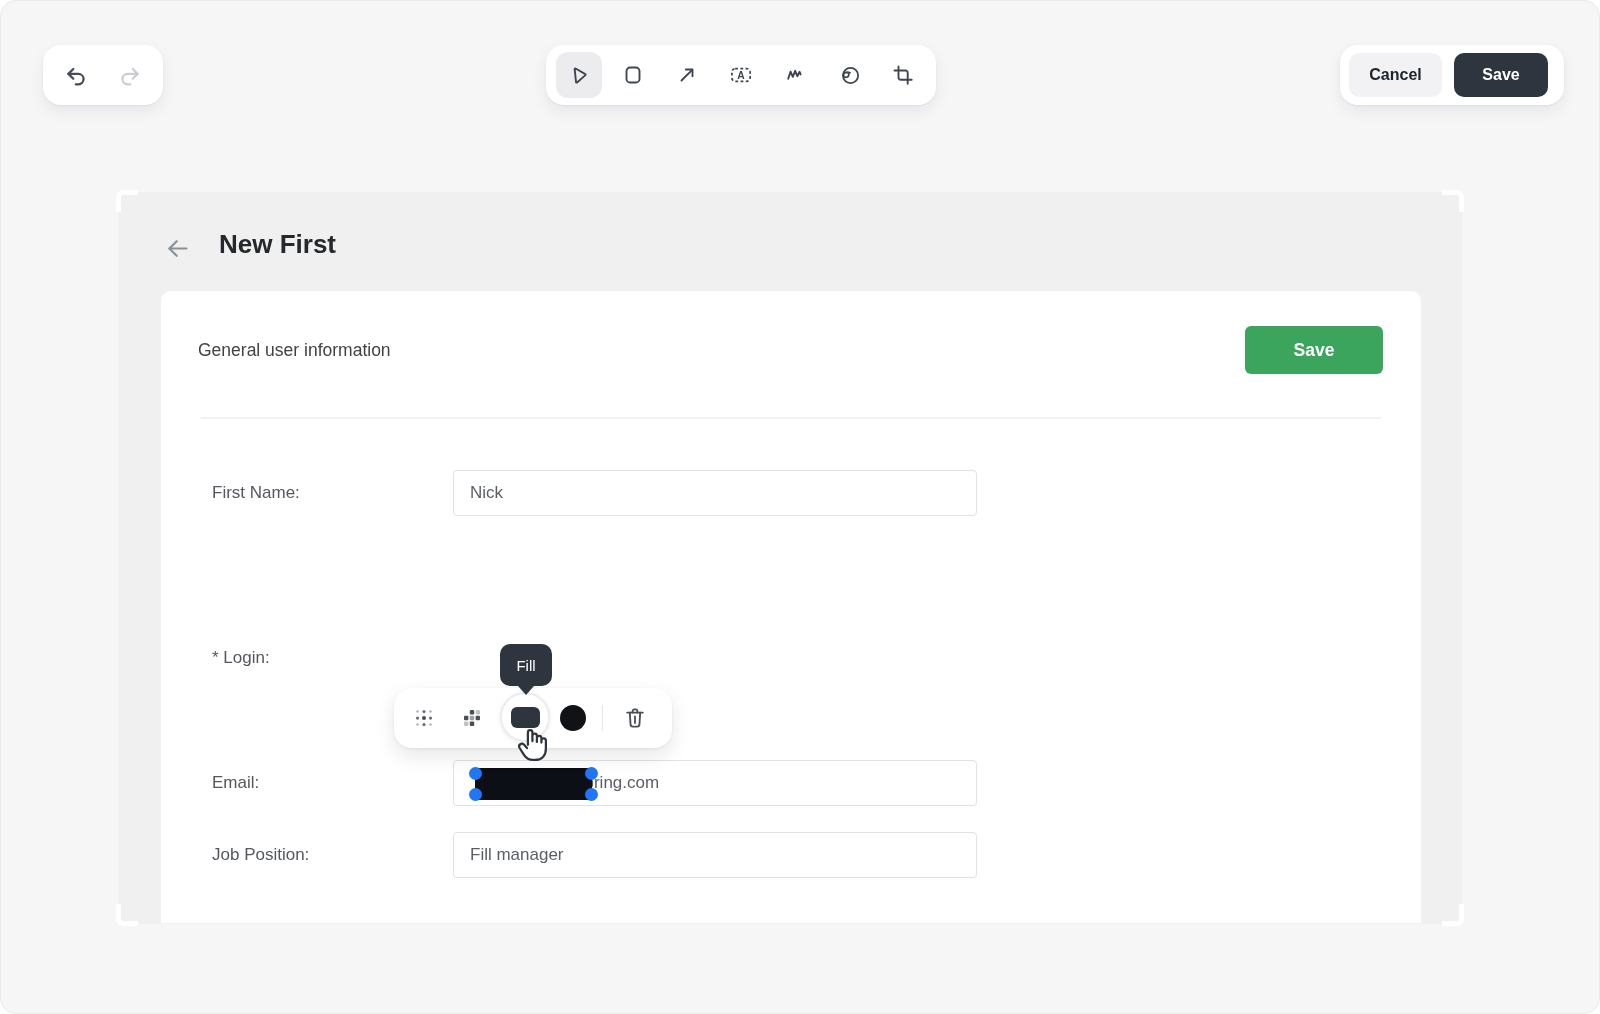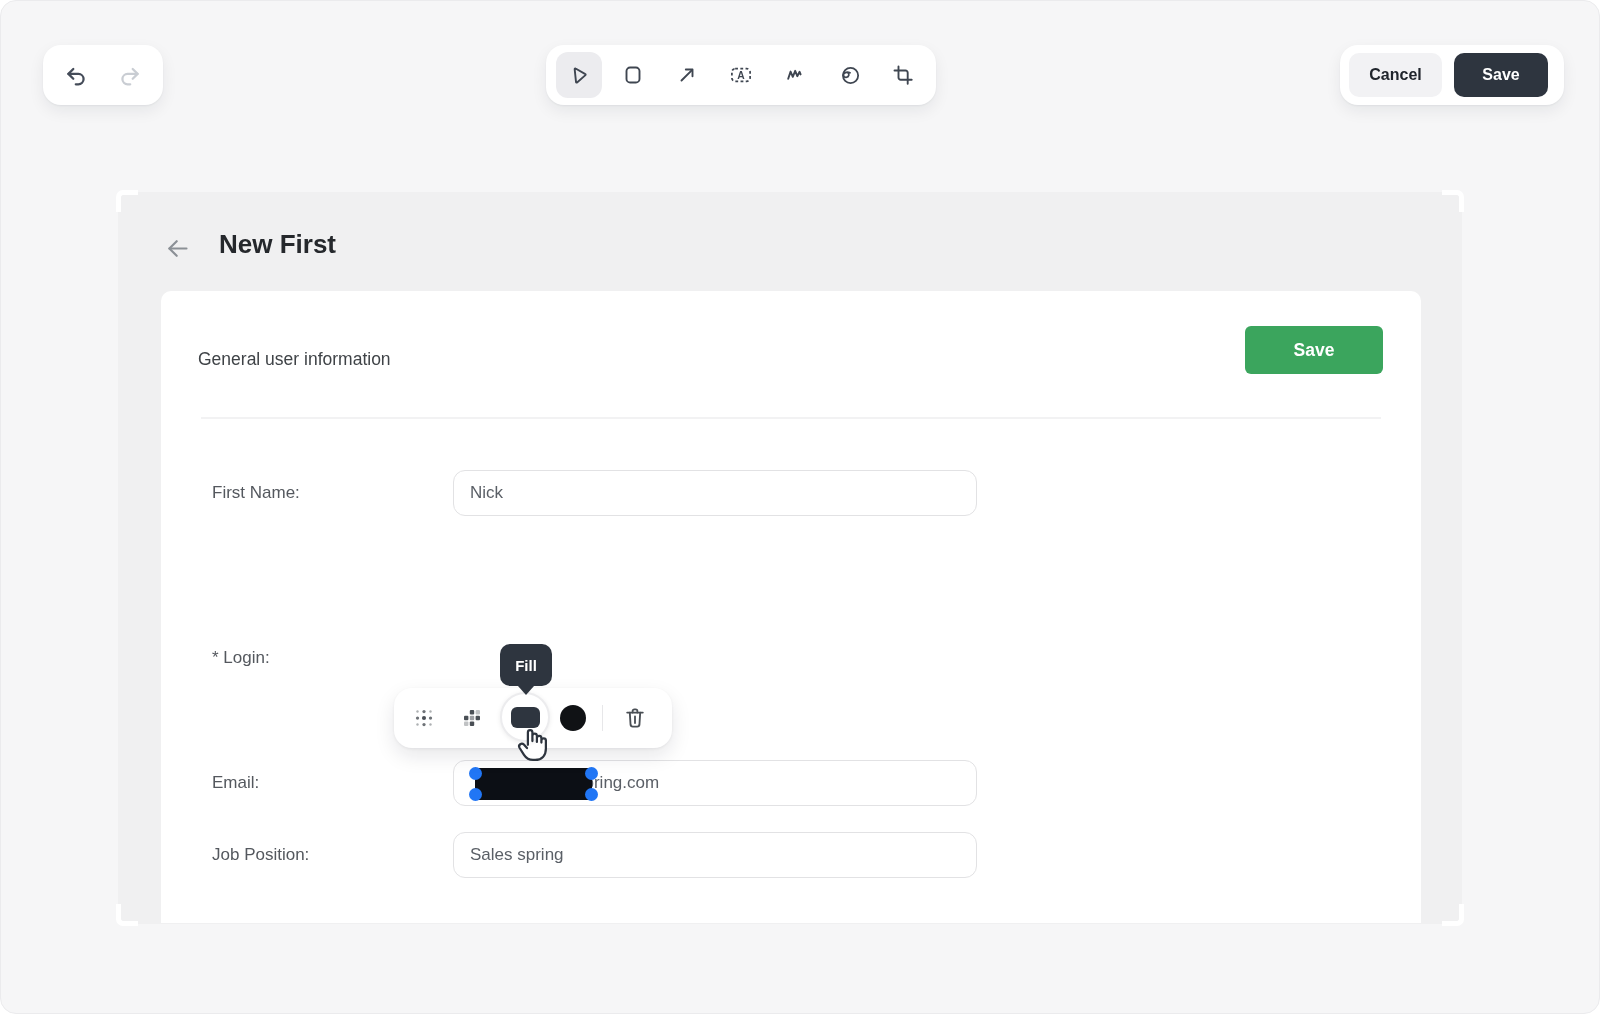--- a/index.html
+++ b/index.html
@@ -40,34 +40,34 @@
   .corner.bl { left:-3px; bottom:-3px; border-bottom:5px solid #fff; border-left:5px solid #fff; border-bottom-left-radius:7px; }
   .corner.br { right:-3px; bottom:-3px; border-bottom:5px solid #fff; border-right:5px solid #fff; border-bottom-right-radius:7px; }
 
   .back-arrow { position:absolute; left:44px; top:41px; width:28px; height:28px; display:flex; align-items:center; justify-content:center; cursor:pointer; }
   .shot-title { position:absolute; left:100px; top:36px; font-size:26px; font-weight:700; color:#25282c; }
 
   .panel {
     position:absolute; left:42px; top:98px; width:1260px; height:632px;
     background:#ffffff; border-radius:10px 10px 0 0;
   }
-  .panel-header { position:absolute; left:37px; top:58px; font-size:17.5px; color:#3f4347; }
+  .panel-header { position:absolute; left:37px; top:49px; font-size:17.5px; color:#3f4347; }
   .btn-save-green {
     position:absolute; left:1084px; top:35px; width:138px; height:48px;
     background:#3ba55d; color:#fff; border:none; border-radius:6px;
     font-size:17.5px; font-weight:700; font-family:inherit;
     display:flex; align-items:center; justify-content:center; cursor:pointer;
   }
   .panel-divider { position:absolute; left:40px; top:126px; width:1180px; height:2px; background:#f2f2f3; }
 
   .form-row { position:absolute; left:0; width:100%; height:46px; }
   .form-label { position:absolute; left:51px; top:0; line-height:46px; font-size:17px; color:#54585e;text-align:center; }
   .form-input {
     position:absolute; left:292px; top:0; width:524px; height:46px;
-    border:1px solid #e2e2e4; border-radius:12px; background:#fff;
+    border:1px solid #e2e2e4; border-radius:4px; background:#fff;
     display:flex; align-items:center; padding-left:16px;
     font-size:17px; color:#5a5f66;
   }
   .chevron { position:absolute; right:16px; top:14px; }
   .email-text { padding-left:122px; }
 
   .redact-rect {
     position:absolute; left:21px; top:7px; width:117px; height:32px;
     background:#0c0f15; border-radius:3px;
   }
@@ -95,21 +95,21 @@
     box-shadow:0 1px 5px rgba(0,0,0,.08);
   }
   .fill-swatch { width:29px; height:21px; border-radius:6px; background:#2e353f; }
   .opt-black { left:166px; top:17px; width:26px; height:26px; border-radius:50%; background:#101215; }
   .fill-divider { position:absolute; left:208px; top:17px; width:1px; height:26px; background:#e7e7e9; }
   .opt-trash { left:224px; top:14px; width:34px; height:32px; }
 
   .tooltip {
     position:absolute; left:499px; top:643px; width:52px; height:42px;
     background:#2e353f; border-radius:10px; color:#fff;
-    font-size:15px; font-weight:700;
+    font-size:15px; font-weight:400;
     display:flex; align-items:center; justify-content:center;
   }
   .tooltip:after {
     content:""; position:absolute; top:100%; left:50%; margin-left:-8px;
     border:8px solid transparent; border-top:9px solid #2e353f; border-bottom:0;
   }
   .cursor-hand { position:absolute; left:514px; top:722px; width:36px; height:42px; pointer-events:none; }
 </style>
 </head>
 <body>
@@ -219,21 +219,21 @@
             <div class="handle bl"></div>
             <div class="handle tr"></div>
             <div class="handle br"></div>
           </div>
         </div>
       </div>
 
       <div class="form-row" style="top:541px">
         <div class="form-label">Job Position:</div>
         <div class="form-input">
-          <span>Sales spring</span>
+          <span>Fill manager</span>
         </div>
       </div>
     </div>
   </div>
 
   <div class="fill-toolbar">
     <div class="opt opt-dots">
       <svg width="26" height="26" viewBox="0 0 24 24" fill="#4a4f55">
         <circle cx="6" cy="6" r="1.1" opacity=".45"></circle>
           <circle cx="12" cy="6" r="1.5" opacity=".8"></circle>

